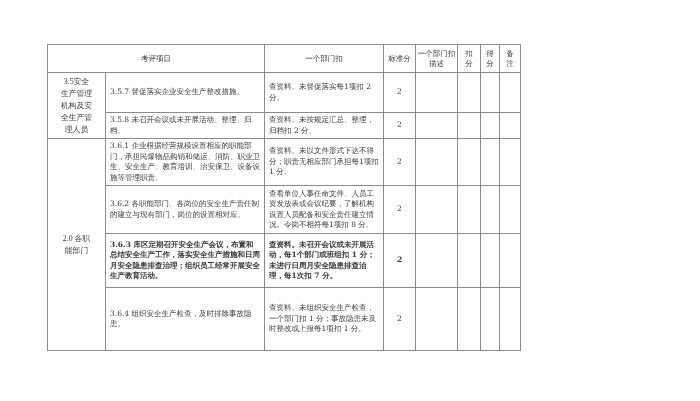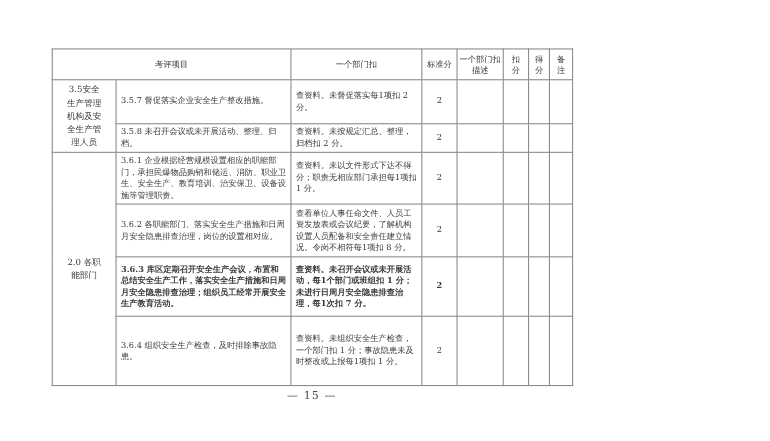--- a/index.html
+++ b/index.html
@@ -31,20 +31,21 @@
     text-align: center;
     line-height: 10px;
     padding: 1px;
   }
   td.item, td.method { text-align: left; padding: 2px 4px; }
   td.sec {
     text-align: center;
     line-height: 12px;
     font-size: 7.8px;
     padding: 1px;
+    font-family: Liberation Serif, serif;
   }
   td.score { text-align: center; }
   .pre { white-space: pre-line; }
 
   tr.rh  { height: 28px; }
   tr.r1  { height: 40px; }
   tr.r2  { height: 26px; }
   tr.r3  { height: 46px; }
   tr.r4  { height: 48px; }
   tr.r5  { height: 54px; font-weight: bold; }
@@ -121,21 +122,21 @@
 能部门</td>
           <td class="item">3.6.1 企业根据经营规模设置相应的职能部门，承担民爆物品购销和储运、消防、职业卫生、安全生产、教育培训、治安保卫、设备设施等管理职责。</td>
           <td class="method">查资料。未以文件形式下达不得分；职责无相应部门承担每1项扣 1 分。</td>
           <td class="score">2</td>
           <td></td>
           <td></td>
           <td></td>
           <td></td>
         </tr>
         <tr class="r4">
-          <td class="item">3.6.2 各职能部门、落实安全生产措施和日周月安全隐患排查治理，岗位的设置相对应。</td>
+          <td class="item">3.6.2 各职能部门、各岗位的安全生产责任制的建立与现有部门，岗位的设置相对应。</td>
           <td class="method">查看单位人事任命文件、人员工资发放表或会议纪要，了解机构设置人员配备和安全责任建立情况。令岗不相符每1项扣 8 分。</td>
           <td class="score">2</td>
           <td></td>
           <td></td>
           <td></td>
           <td></td>
         </tr>
         <tr class="r5">
           <td class="item">3.6.3 库区定期召开安全生产会议，布置和总结安全生产工作，落实安全生产措施和日周月安全隐患排查治理；组织员工经常开展安全生产教育活动。</td>
           <td class="method">查资料。未召开会议或未开展活动，每1个部门或班组扣 1 分；未进行日周月安全隐患排查治理，每1次扣 7 分。</td>
@@ -151,14 +152,13 @@
           <td class="score">2</td>
           <td></td>
           <td></td>
           <td></td>
           <td></td>
         </tr>
       </tbody>
     </table>
   </div>
 
-  <div class="footer">— 15 —</div>
 </div>
 
 </body></html>

